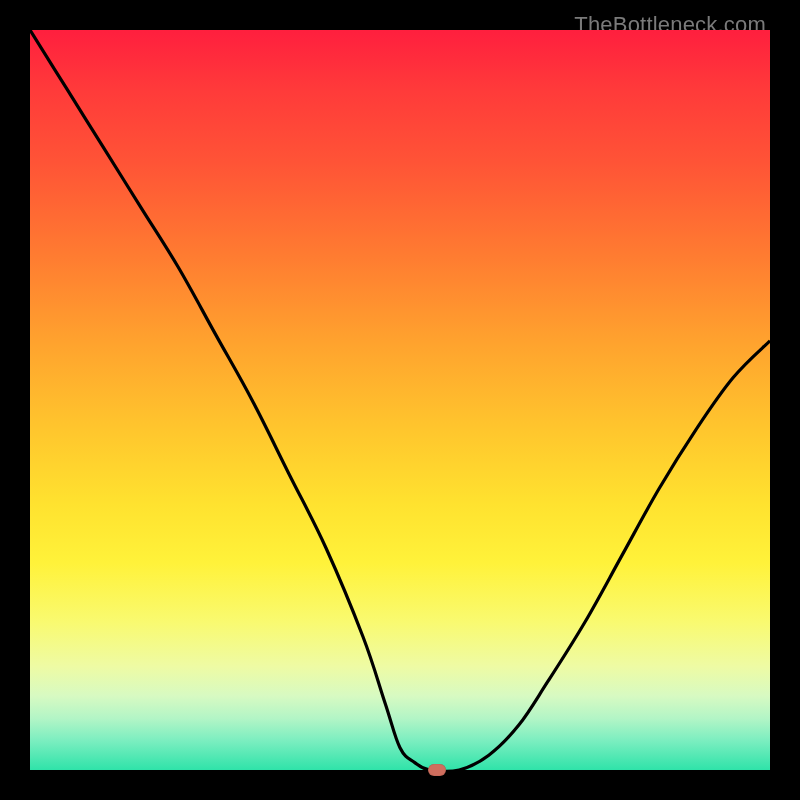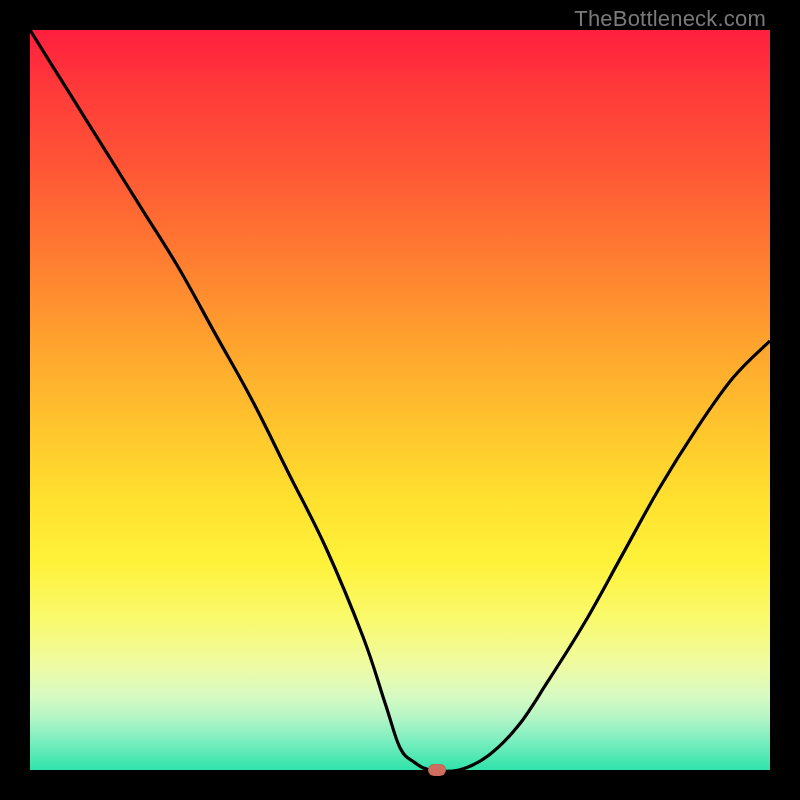--- a/index.html
+++ b/index.html
@@ -37,21 +37,21 @@
       #f9fa70 80%,
       #eefba4 86%,
       #d7fac2 90%,
       #b3f5c6 93%,
       #7ceec0 96%,
       #2fe3a9 100%
     );
   }
   .watermark {
     position: absolute;
-    top: 6px;
+    top: 12px;
     right: 34px;
     color: #7a7a7a;
     font-size: 22px;
     letter-spacing: 0.2px;
     user-select: none;
   }
   svg.curve {
     position: absolute;
     left: 0;
     top: 0;

